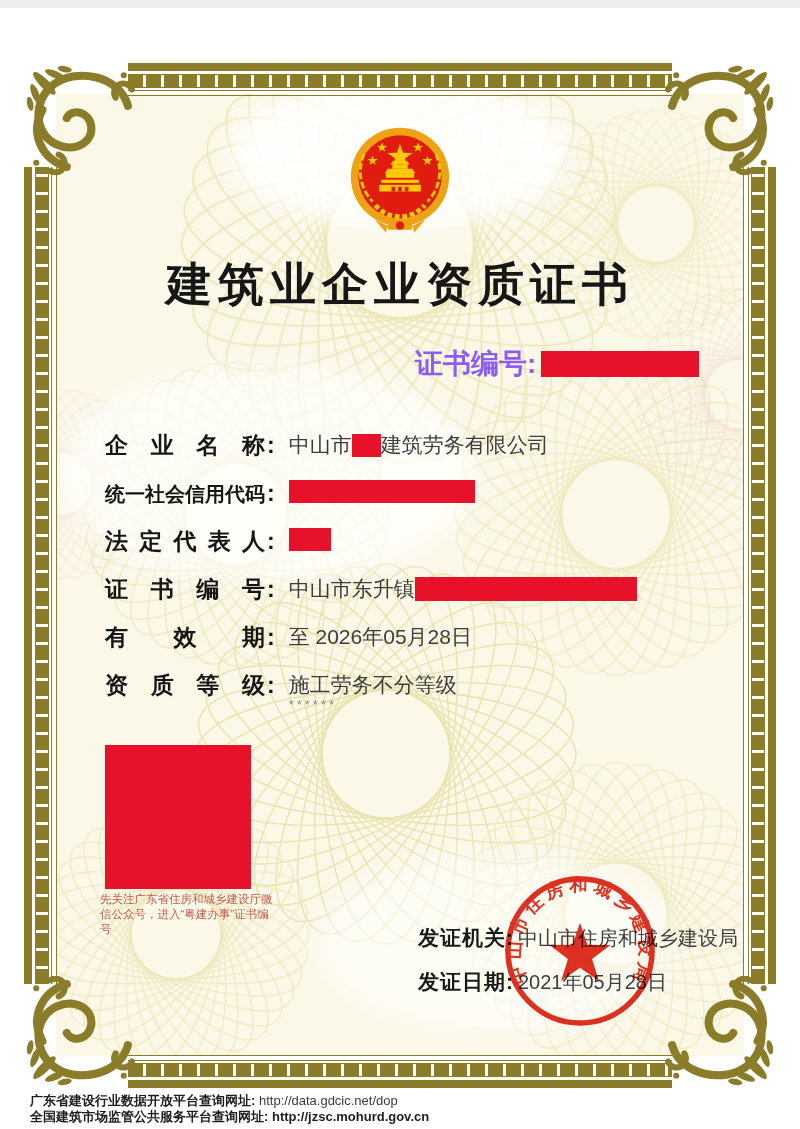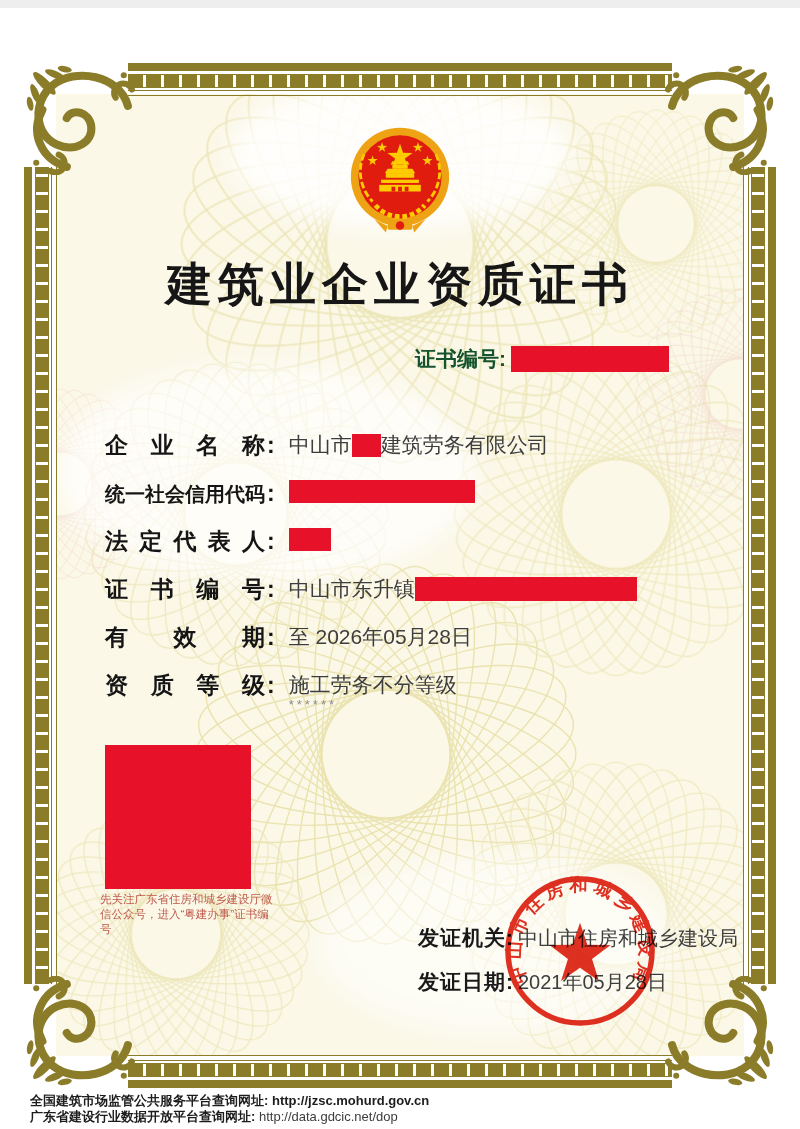--- a/index.html
+++ b/index.html
@@ -34,21 +34,21 @@
   .c-br{right:-2px;bottom:-2px;transform:rotate(180deg);}
 
   
   .emblem{position:absolute;left:348px;top:114px;width:104px;height:121px;}
 
   
   .title{position:absolute;left:0;right:0;top:246px;text-align:center;font-size:46px;font-weight:700;letter-spacing:6px;color:#161616;}
 
   
   .certno{position:absolute;left:415px;top:337px;display:flex;align-items:center;}
-  .certno .lbl{font-size:21px;font-weight:700;color:#14532d;}
+  .certno .lbl{font-size:28px;font-weight:700;color:#8b5cf6;}
   .redact{background:#e8112a;display:inline-block;}
   .certno .redact{width:158px;height:26px;margin-left:5px;}
 
   
   .row{position:absolute;left:105px;display:flex;align-items:flex-start;line-height:26px;}
   .lab{display:flex;align-items:baseline;}
   .lab-t{display:inline-block;width:160px;font-size:23px;font-weight:700;color:#151515;text-align:justify;text-align-last:justify;text-justify:inter-character;}
   .lab-t.small{font-size:20px;letter-spacing:0;}
   .colon{font-size:23px;font-weight:700;color:#151515;margin-left:2px;}
   .val{margin-left:14px;font-size:21px;color:#3d3d3d;display:flex;align-items:center;}
@@ -330,17 +330,17 @@
       <path id="sealArc" d="M -52,30 A 60,60 0 1 1 52,30" fill="none"></path>
     </defs>
     <circle r="72" fill="none" stroke="#e02617" stroke-width="5.5"></circle>
     <path transform="translate(0,4) scale(1.15)" fill="#e02617" d="M0,-28 L6.47,-8.9 L26.63,-8.65 L10.46,3.4 L16.46,22.65 L0,11 L-16.46,22.65 L-10.46,3.4 L-26.63,-8.65 L-6.47,-8.9 Z"></path>
     <text font-size="18" font-weight="700" fill="#e02617" letter-spacing="5">
       <textPath href="#sealArc">中山市住房和城乡建设局</textPath>
     </text>
   </svg>
 
   <div class="footer">
+    <div><span class="b">广东省建设行业数据开放平台查询网址:</span> <span class="u">http://data.gdcic.net/dop</span></div>
     <div><span class="b">全国建筑市场监管公共服务平台查询网址:</span> <span class="b">http://jzsc.mohurd.gov.cn</span></div>
-    <div><span class="b">广东省建设行业数据开放平台查询网址:</span> <span class="u">http://data.gdcic.net/dop</span></div>
   </div>
 
 </div>
 
 </body></html>

